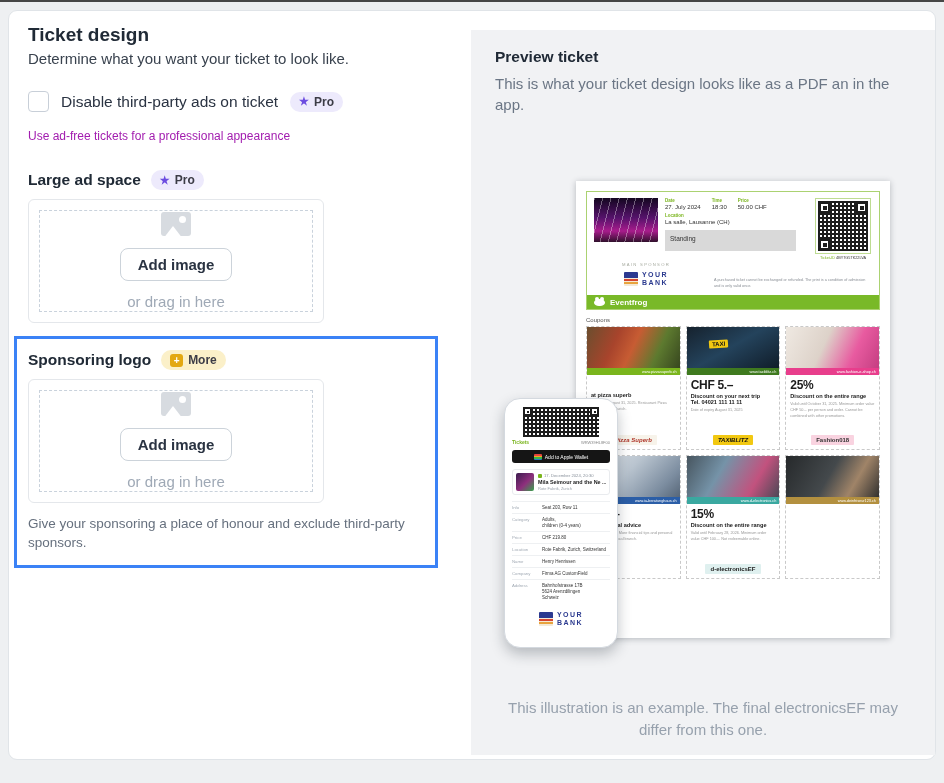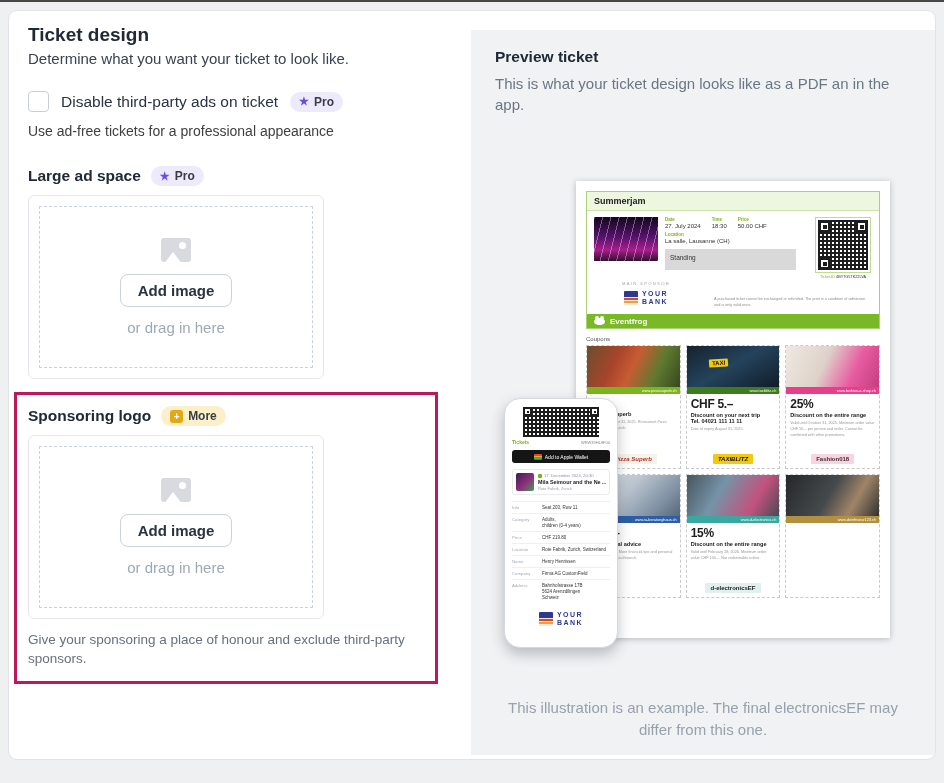--- a/index.html
+++ b/index.html
@@ -12,32 +12,32 @@
   .h1{font-size:19px;font-weight:bold;color:#202a36;margin:0 0 4px;}
   .subtitle{font-size:15px;color:#39424e;margin:0 0 24px;}
   .chk-row{display:flex;align-items:center;gap:12px;}
   .checkbox{width:19px;height:19px;border:1px solid #c8cfd8;border-radius:4px;background:#fff;flex:0 0 auto;}
   .chk-label{font-size:15.5px;color:#2a3342;text-align:center;}
   .badge{display:inline-flex;align-items:center;gap:5px;border-radius:11px;padding:3px 9px;font-size:12px;font-weight:bold;color:#3c3c46;}
   .badge-pro{background:#edeafc;}
   .badge-pro .star{color:#6c4ce0;font-size:11px;line-height:1;}
   .badge-plus{background:#fbf0c9;}
   .plus-sq{width:13px;height:13px;background:#e3a812;border-radius:3px;color:#fff;font-size:10px;line-height:13px;text-align:center;font-weight:bold;}
-  .helper{font-size:14px;color:#404040;margin-top:11px;}
+  .helper{font-size:12px;color:#a21caf;margin-top:17px;}
   .sec-head{display:flex;align-items:center;gap:10px;margin-top:27px;}
   .sec-title{font-size:15.5px;font-weight:bold;color:#202a36;}
-  .upload{width:296px;height:184px;border:1px solid #e4e7eb;border-radius:6px;margin-top:9px;padding:10px;box-sizing:border-box;background:#fff;}
+  .upload{width:296px;height:124px;border:1px solid #e4e7eb;border-radius:6px;margin-top:9px;padding:10px;box-sizing:border-box;background:#fff;}
   .upload-inner{width:100%;height:100%;border:1px dashed #c9d2dc;display:flex;flex-direction:column;align-items:center;justify-content:center;gap:12px;box-sizing:border-box;}
   .img-icon{width:30px;height:24px;background:#d7dbe0;border-radius:3px;position:relative;overflow:hidden;}
   .img-icon::before{content:"";position:absolute;width:7px;height:7px;border-radius:50%;background:#fff;top:4px;right:5px;}
   .img-icon::after{content:"";position:absolute;bottom:-3px;left:2px;border-left:10px solid transparent;border-right:10px solid transparent;border-bottom:13px solid #fff;}
   .add-btn{background:#fff;border:1px solid #ccd3da;border-radius:8px;padding:7px 17px;font-size:15px;font-weight:bold;color:#2a3342;cursor:pointer;}
   .drag{font-size:15px;color:#9fa9b6;}
   .caption{font-size:13.5px;color:#66707e;margin-top:12px;line-height:1.4;}
-  .blue-box{margin:13px 0 10px -14px;border:3px solid #be185d;width:424px;box-sizing:border-box;padding:9px 12px 12px 11px;background:#fff;}
+  .blue-box{margin:13px 0 10px -14px;border:3px solid #3b82f6;width:424px;box-sizing:border-box;padding:9px 12px 12px 11px;background:#fff;}
   .blue-box .sec-head{margin-top:2px;}
   .blue-box .caption{width:398px;}
 
   
   .panel{position:absolute;left:471px;top:30px;width:464px;height:725px;background:#f1f2f4;}
   .panel-title{position:absolute;left:24px;top:18px;font-size:15.5px;font-weight:bold;color:#202a36;}
   .panel-desc{position:absolute;left:24px;top:43px;width:414px;font-size:15px;color:#6b7685;line-height:1.42;}
   .footnote{position:absolute;left:20px;right:20px;top:667px;text-align:center;font-size:15px;color:#97a1ad;line-height:1.45;}
 
   
@@ -165,21 +165,20 @@
       <div class="caption">Give your sponsoring a place of honour and exclude third-party sponsors.</div>
     </div>
   </div>
 
   <div class="panel">
     <div class="panel-title">Preview ticket</div>
     <div class="panel-desc">This is what your ticket design looks like as a PDF an in the app.</div>
 
     <div class="sheet">
       <div class="tkt">
-        <div class="tkt-head">Summerjam</div>
         <div class="tkt-body">
           <div class="stage"></div>
           <div class="fields">
             <div class="frow">
 
                 <div class="fld">
                   <div class="flab">Date</div>
                   <div class="fval">27. July 2024</div>
                 </div>
 

